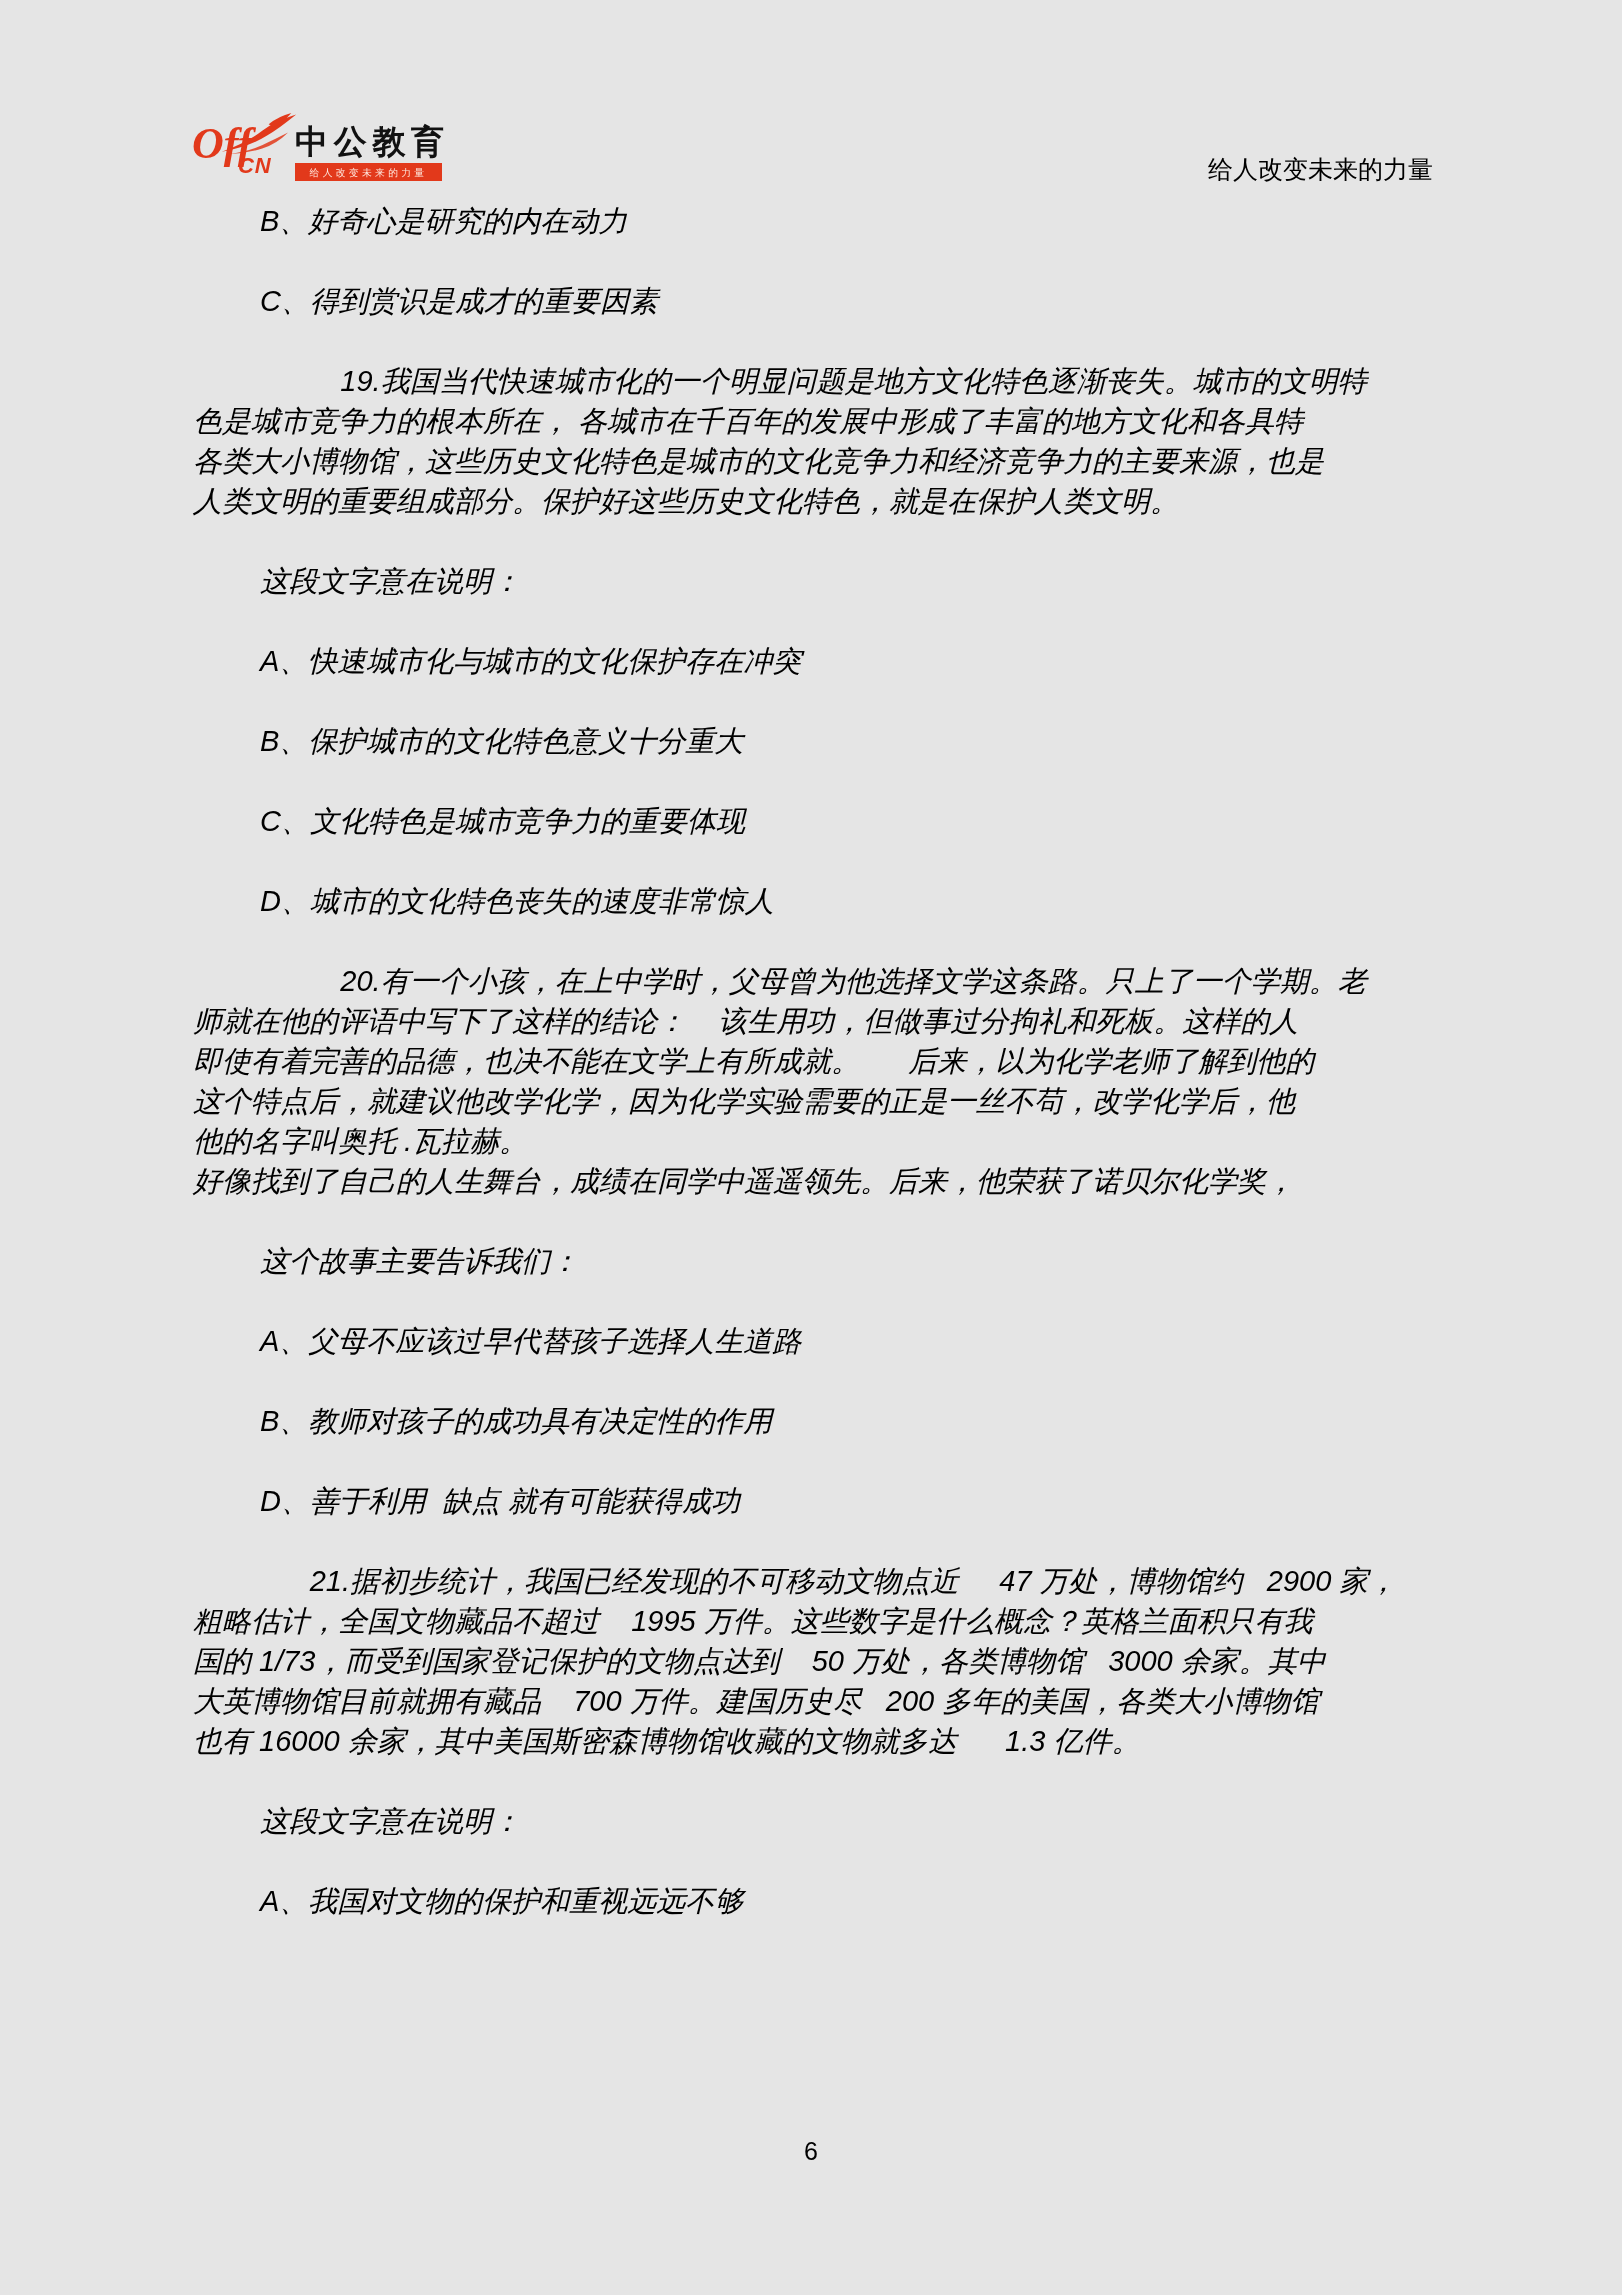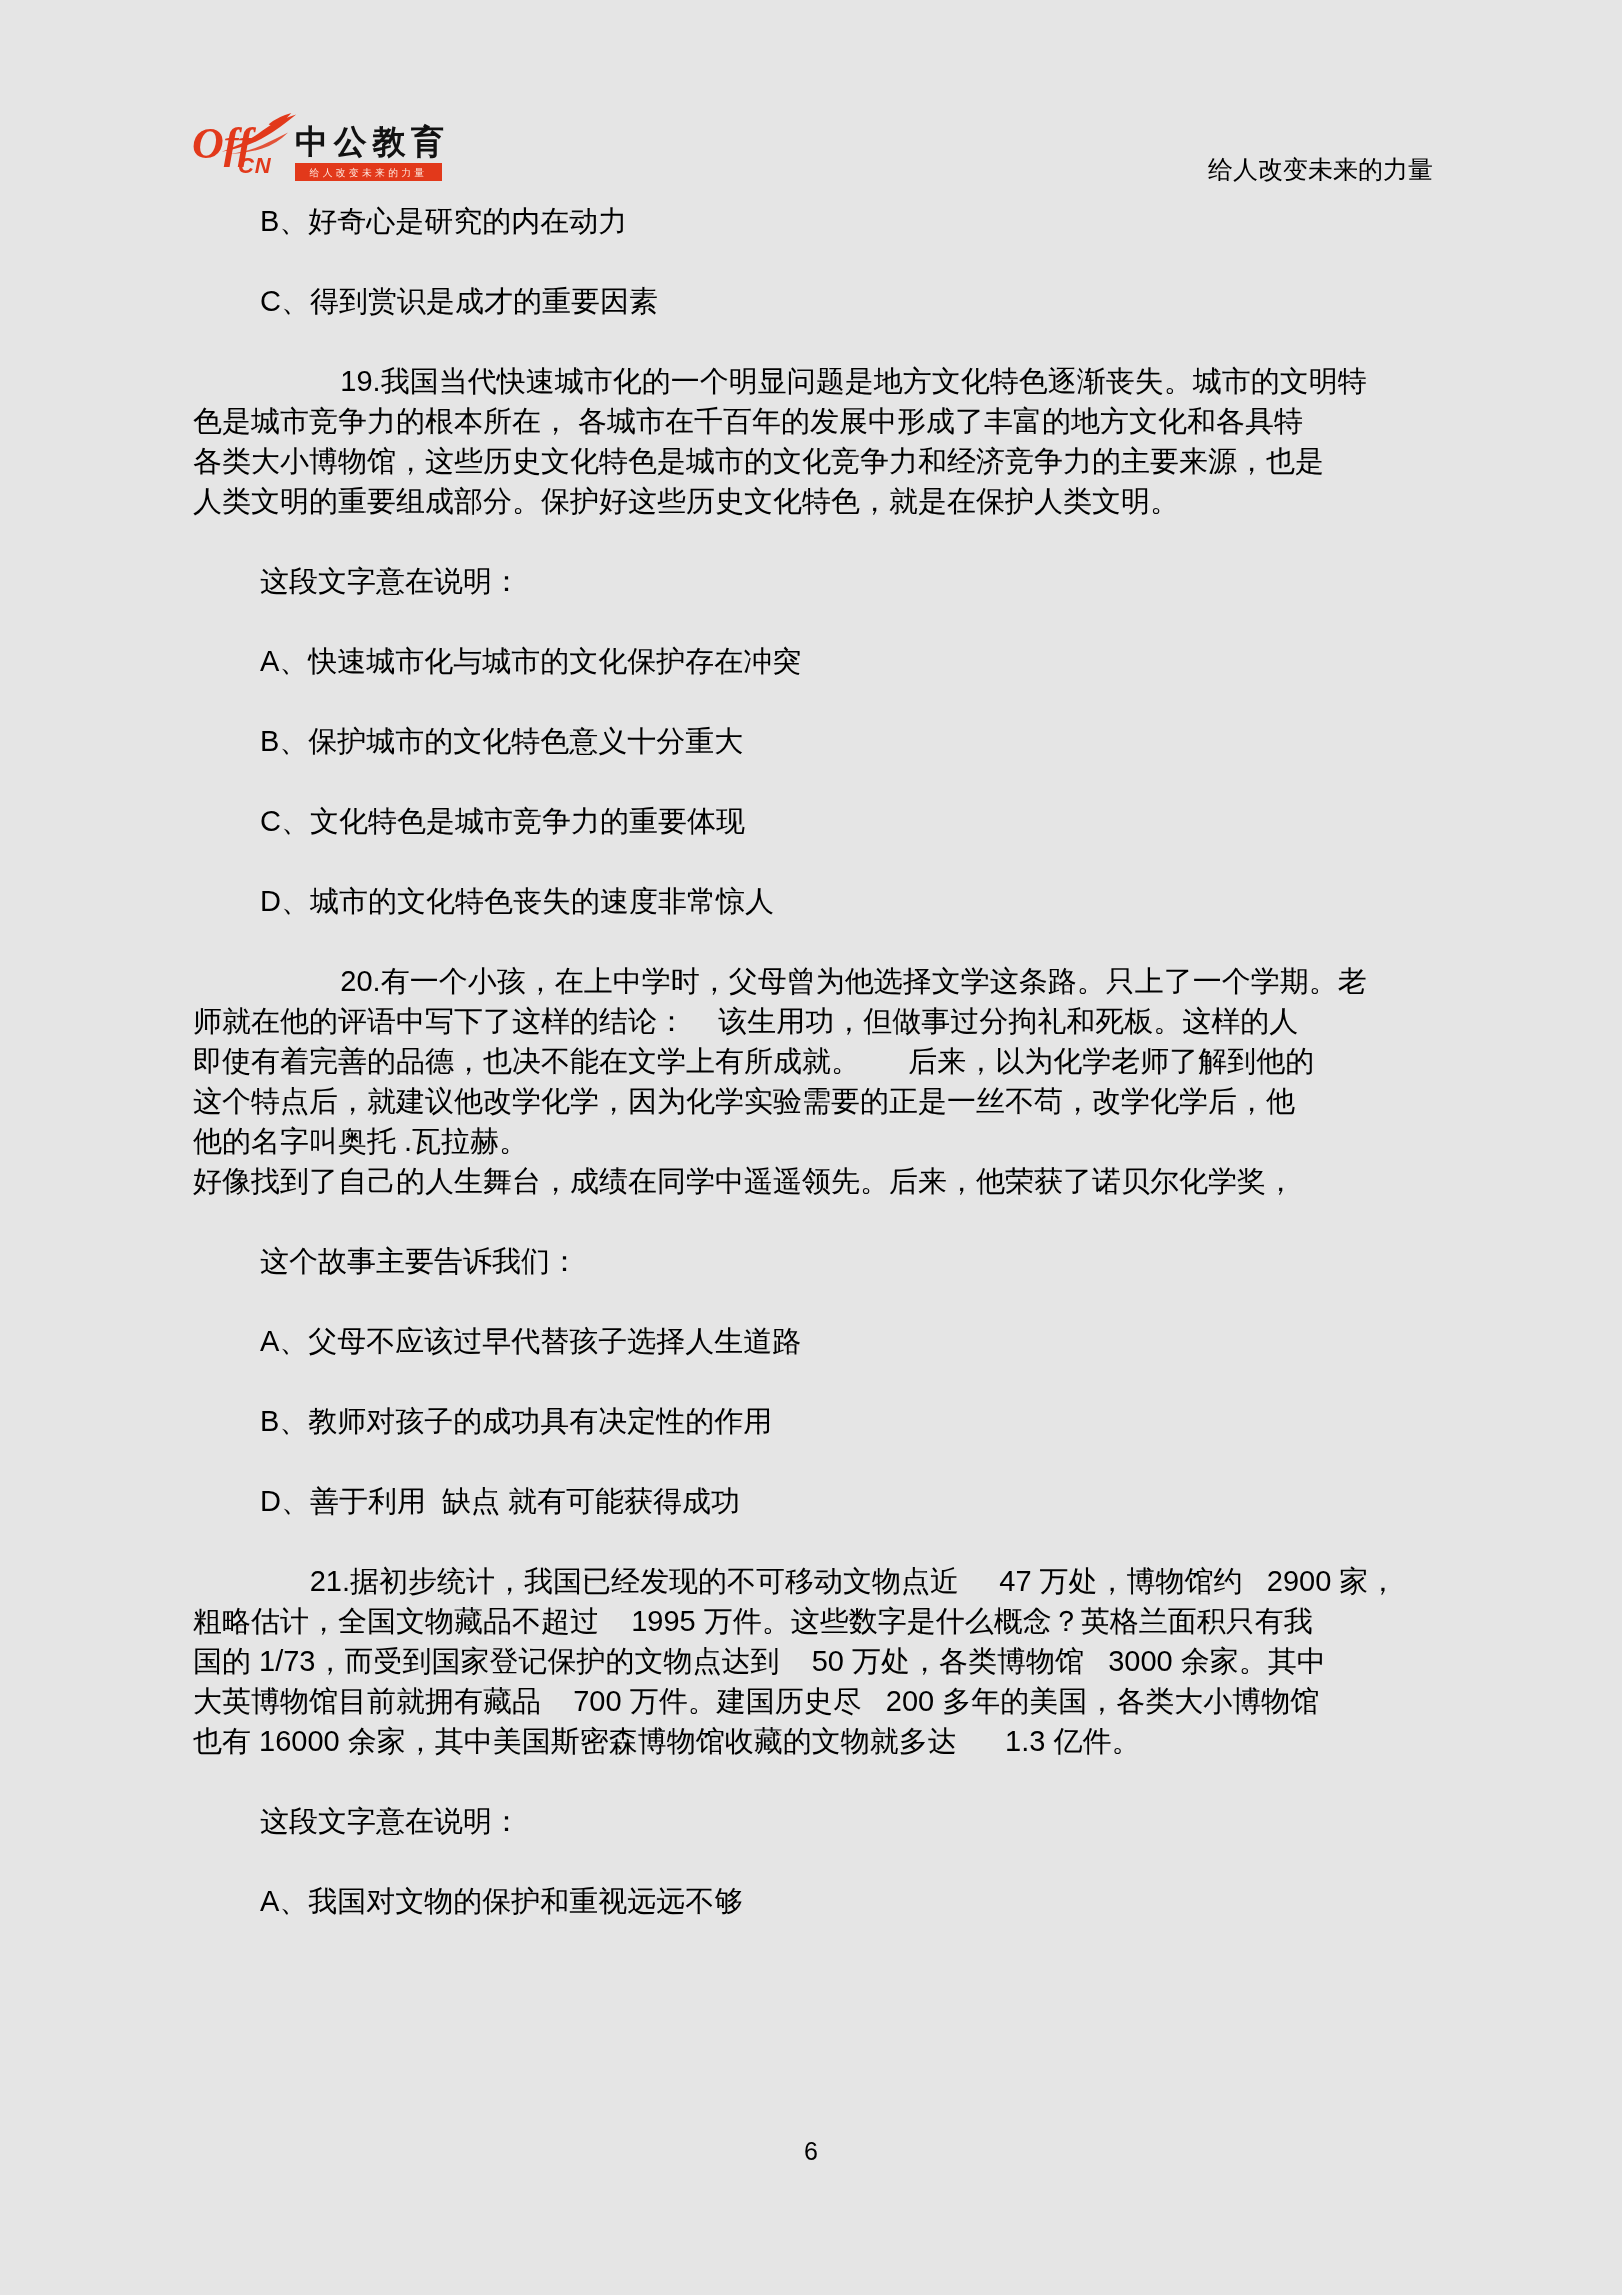--- a/index.html
+++ b/index.html
@@ -46,21 +46,21 @@
   .tagline{
     position:absolute;right:189px;top:155px;
     font-size:25px;line-height:29px;color:#000000;white-space:nowrap;
   }
 
   
   .doc-body{
     position:absolute;left:193px;top:201px;width:1254px;
     font-size:29px;color:#000000;
   }
-  .block{margin-bottom:40px;}
+  .block{margin-bottom:40px;font-style:italic;}
   .line{line-height:40px;white-space:pre-wrap;}
   .indent{text-indent:67px;text-align:center;}
   .lead{padding-left:67px;}
 
   
   .page-number{
     position:absolute;left:0;top:2135px;width:100%;
     text-align:center;font-size:25px;line-height:33px;color:#000000;
   }
 </style>

